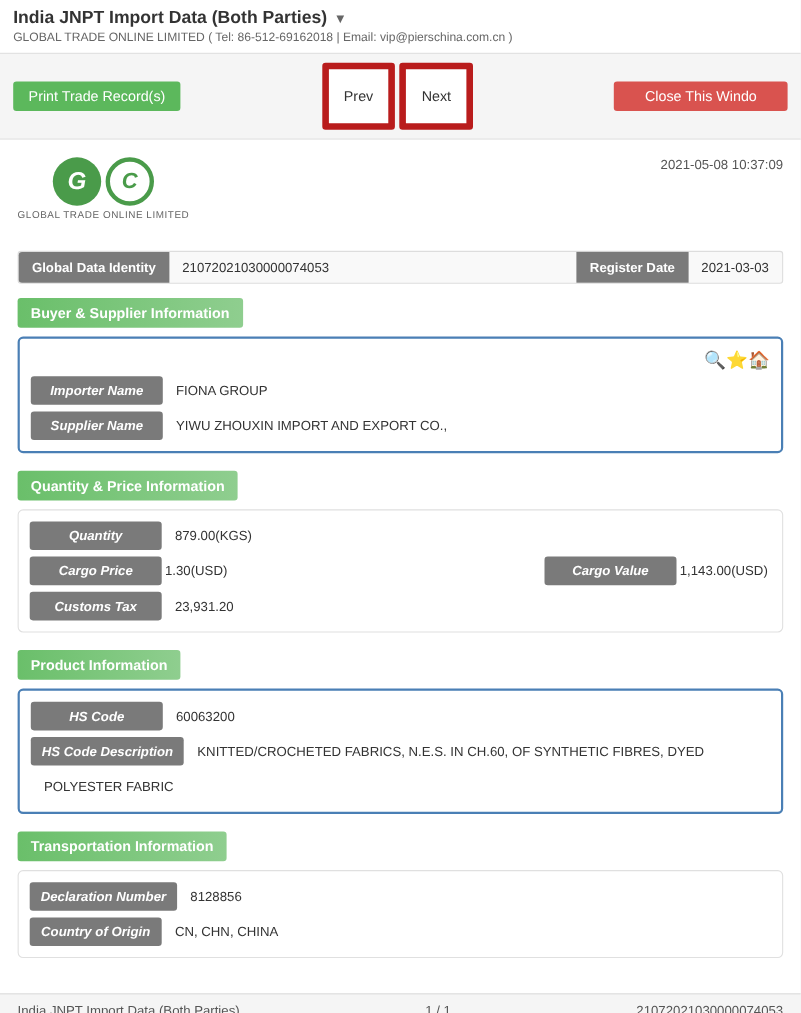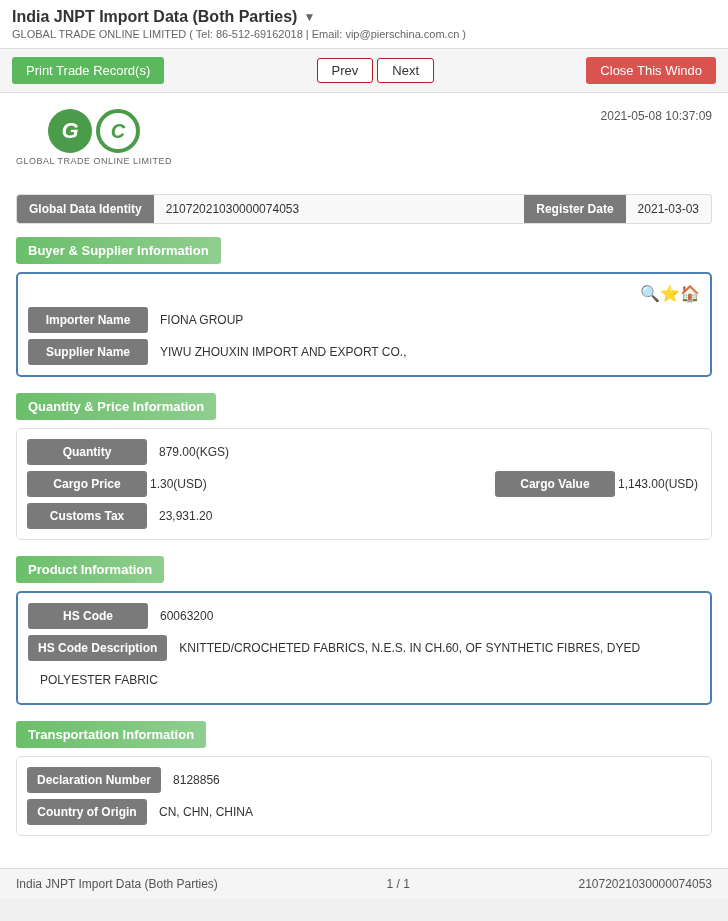--- a/index.html
+++ b/index.html
@@ -6,22 +6,22 @@
     body { font-family: Arial, sans-serif; font-size: 13px; background: #f0f0f0; color: #333; width: 728px; }
     
     .top-bar { background: #fff; border-bottom: 1px solid #ddd; padding: 8px 12px; }
     .page-title { font-size: 16px; font-weight: bold; color: #333; display: flex; align-items: center; gap: 6px; }
     .page-title .dropdown-arrow { cursor: pointer; color: #666; font-size: 12px; }
     .company-info { font-size: 11px; color: #666; margin-top: 2px; }
     
     .toolbar { background: #f5f5f5; border-bottom: 1px solid #ddd; padding: 8px 12px; display: flex; align-items: center; justify-content: space-between; }
     .btn-print { background: #5cb85c; color: white; border: none; padding: 6px 14px; border-radius: 3px; cursor: pointer; font-size: 13px; }
     .nav-btns { display: flex; gap: 4px; }
-    .btn-nav { background: #fff; border: 1px solid #b91c1c; padding: 4px 14px; border-radius: 3px; cursor: pointer; font-size: 13px; color: #333; }
-    .btn-close { background: #d9534f; color: white; border: none; padding: 6px 14px; border-radius: 3px; cursor: pointer; font-size: 13px; }
+    .btn-nav { background: #fff; border: 6px solid #b91c1c; padding: 17px 14px; border-radius: 3px; cursor: pointer; font-size: 13px; color: #333; }
+    .btn-close { background: #d9534f; color: white; border: none; padding: 6px 28px; border-radius: 3px; cursor: pointer; font-size: 13px; }
     
     .content { background: #fff; padding: 16px; margin: 0; }
     
     .doc-header { display: flex; justify-content: space-between; align-items: flex-start; margin-bottom: 16px; padding-bottom: 12px; }
     .logo-area { display: flex; flex-direction: column; align-items: center; }
     .logo-gic { display: flex; align-items: center; gap: 4px; }
     .logo-circle-left { width: 44px; height: 44px; border-radius: 50%; background: #4a9b4a; display: flex; align-items: center; justify-content: center; color: white; font-size: 22px; font-weight: bold; font-style: italic; }
     .logo-circle-right { width: 44px; height: 44px; border-radius: 50%; border: 4px solid #4a9b4a; display: flex; align-items: center; justify-content: center; color: #4a9b4a; font-size: 20px; font-weight: bold; font-style: italic; }
     .logo-text { font-size: 9px; color: #666; margin-top: 3px; text-align: center; letter-spacing: 0.5px; }
     .doc-timestamp { font-size: 12px; color: #555; text-align: right; }
@@ -29,21 +29,21 @@
     .identity-row { display: flex; align-items: center; gap: 0; margin-bottom: 13px; background: #f9f9f9; border: 1px solid #ddd; border-radius: 3px; }
     .identity-label { background: #7a7a7a; color: white; padding: 7px 12px; font-size: 12px; font-weight: bold; border-radius: 3px 0 0 3px; white-space: nowrap; }
     .identity-value { padding: 7px 12px; font-size: 12px; flex: 1; }
     .identity-spacer { flex: 0.3; }
     .register-label { background: #7a7a7a; color: white; padding: 7px 12px; font-size: 12px; font-weight: bold; white-space: nowrap; }
     .register-value { padding: 7px 12px; font-size: 12px; }
     .section-header { background: linear-gradient(to right, #6abf6a, #8fce8f); color: white; padding: 6px 12px; border-radius: 3px; font-size: 13px; font-weight: bold; margin-bottom: 8px; display: inline-block; text-align: center; }
     
     .field-row { display: flex; align-items: center; margin-bottom: 6px; }
     .field-row:last-child { margin-bottom: 0; }
-    .field-label { background: #7a7a7a; color: white; padding: 6px 10px; font-size: 12px; font-weight: bold; border-radius: 3px; white-space: nowrap; min-width: 120px; text-align: center; }
+    .field-label { background: #7a7a7a; color: white; padding: 6px 10px; font-size: 12px; font-weight: bold; border-radius: 3px; white-space: nowrap; min-width: 120px; text-align: center; font-style: italic; }
     .field-value { padding: 6px 12px; font-size: 12px; flex: 1; }
     .field-value-inline { padding: 6px 3px; font-size: 12px; }
     .icon-search { font-size: 16px; cursor: pointer; }
     .icon-star { font-size: 16px; color: #f5c842; cursor: pointer; }
     .icon-home { font-size: 16px; color: #e05a2b; cursor: pointer; }
     
     .section-outer { margin-bottom: 16px; }
     
     .footer-bar { background: #f5f5f5; border-top: 1px solid #ddd; padding: 8px 16px; display: flex; justify-content: space-between; align-items: center; font-size: 12px; color: #555; }
     

